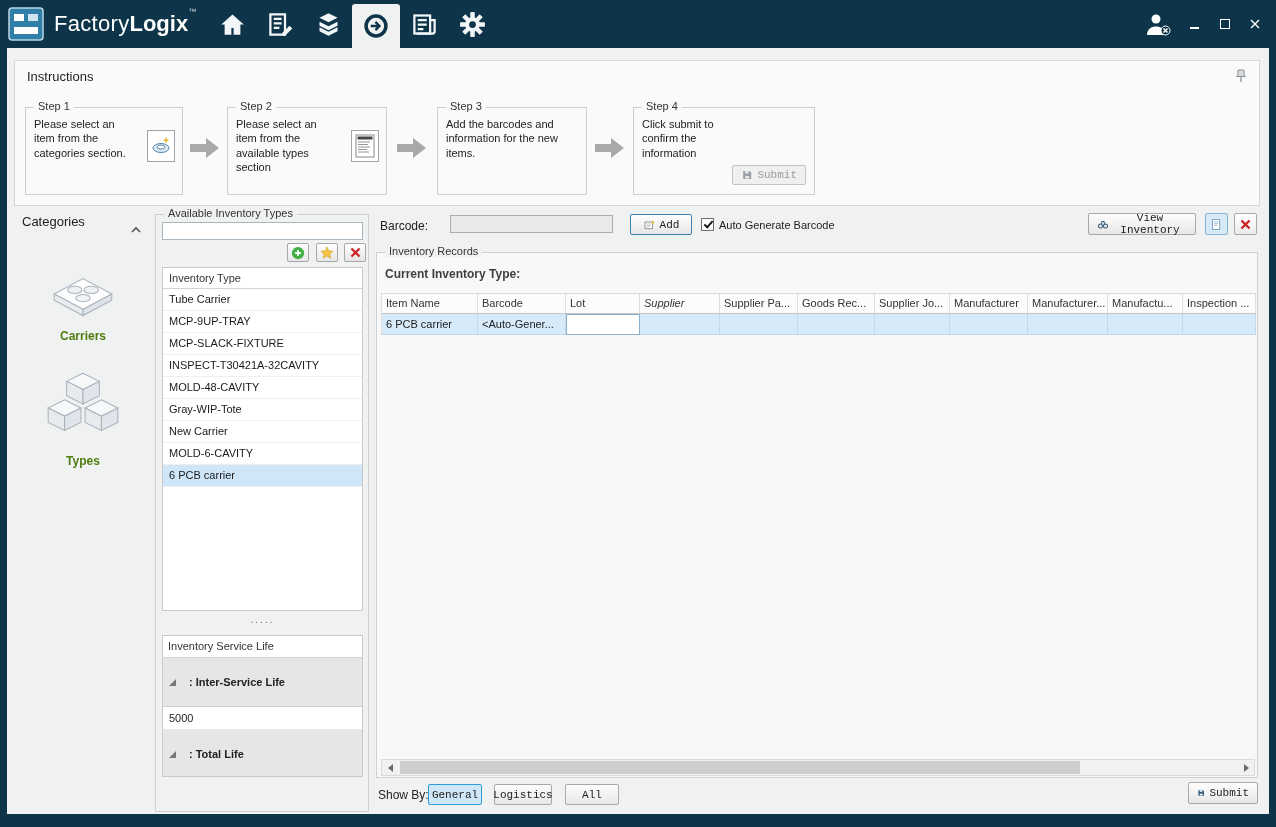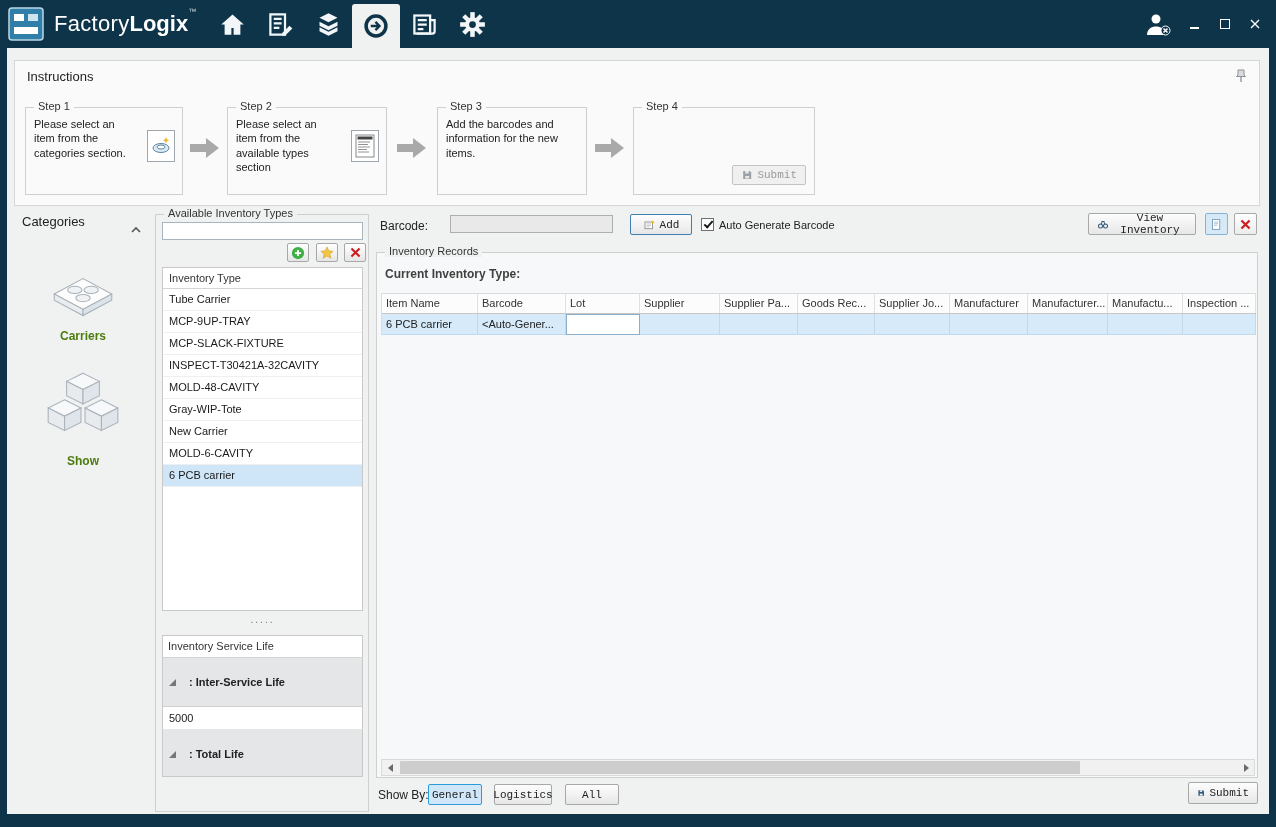--- a/index.html
+++ b/index.html
@@ -234,20 +234,21 @@
         <div class="step-text" style="width:122px">Add the barcodes and information for the new items.</div>
       </div>
       <div class="arrow" style="left:580px">
         <svg width="30" height="22" viewBox="0 0 30 22">
             <path d="M0 7h16V1l13 10-13 10v-6H0z" fill="#a9a9a9"></path>
           </svg>
       </div>
 
       <div class="step" style="left:618px;width:182px">
         <div class="legend">Step 4</div>
+        <div class="step-text" style="width:92px">Click submit to confirm the information</div>
         <button class="btn disabled step-submit">
           <svg width="13" height="12" viewBox="0 0 24 24">
               <path d="M4 4h13l3 3v13H4z" fill="#9aa0a6"></path>
               <rect x="8" y="14" width="8" height="5" fill="#e8e8e8"></rect>
               <rect x="8" y="4" width="7" height="5" fill="#e8e8e8"></rect>
             </svg>
           <span>Submit</span>
         </button>
       </div>
     </section>
@@ -277,21 +278,21 @@
               <path d="M26 12v14l16 8V20z" fill="#e7ebee"></path>
               <path d="M58 12v14l-16 8V20z" fill="#dfe5ea"></path>
             <path d="M24 30 40 38 24 46 8 38Z"></path>
               <path d="M8 38v14l16 8V46z" fill="#e7ebee"></path>
               <path d="M40 38v14l-16 8V46z" fill="#dfe5ea"></path>
             <path d="M60 30 76 38 60 46 44 38Z"></path>
               <path d="M44 38v14l16 8V46z" fill="#e7ebee"></path>
               <path d="M76 38v14l-16 8V46z" fill="#dfe5ea"></path>
           </g>
         </svg>
-        <div class="cat-label">Show</div>
+        <div class="cat-label">Types</div>
       </div>
     </section>
 
     <section class="types">
       <div class="legend">Available Inventory Types</div>
       <input class="filter-input" value="" style="">
       <button class="mini-btn" style="left:131px">
         <svg width="14" height="14" viewBox="0 0 16 16">
             <circle cx="8" cy="8" r="7" fill="#3faf46"></circle>
             <path d="M8 4.5v7M4.5 8h7" stroke="#fff" stroke-width="2"></path>
@@ -377,21 +378,21 @@
     </button>
 
     <section class="records-group">
       <div class="legend">Inventory Records</div>
       <div class="cur-type">Current Inventory Type:</div>
       <div class="rec-table">
         <div class="rec-head">
             <div class="rec-h" style="width: 96px;">Item Name</div>
             <div class="rec-h" style="width: 88px;">Barcode</div>
             <div class="rec-h" style="width: 74px;">Lot</div>
-            <div class="rec-h" style="width: 80px;">Supplier</div>
+            <div class="rec-h" style="width: 80px; font-style: italic;">Supplier</div>
             <div class="rec-h" style="width: 78px;">Supplier Pa...</div>
             <div class="rec-h" style="width: 77px;">Goods Rec...</div>
             <div class="rec-h" style="width: 75px;">Supplier Jo...</div>
             <div class="rec-h" style="width: 78px;">Manufacturer</div>
             <div class="rec-h" style="width: 80px;">Manufacturer...</div>
             <div class="rec-h" style="width: 75px;">Manufactu...</div>
             <div class="rec-h" style="width: 73px;">Inspection ...</div>
           </div>
         <div class="rec-row">
             <div class="rec-c" style="width: 96px;">6 PCB carrier</div>

